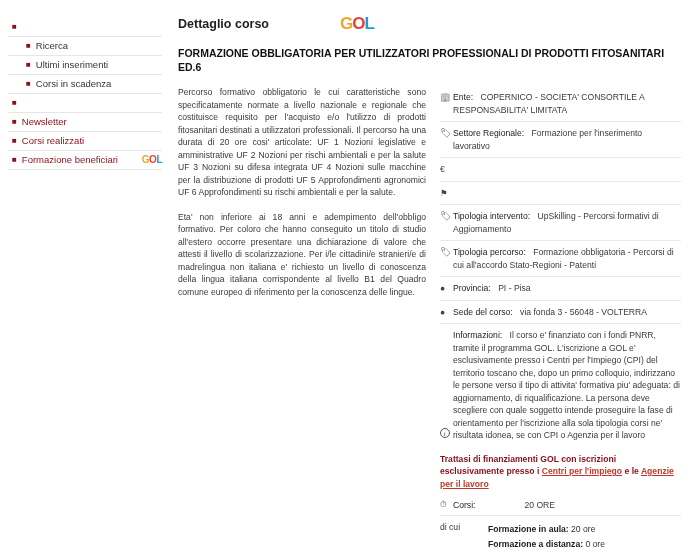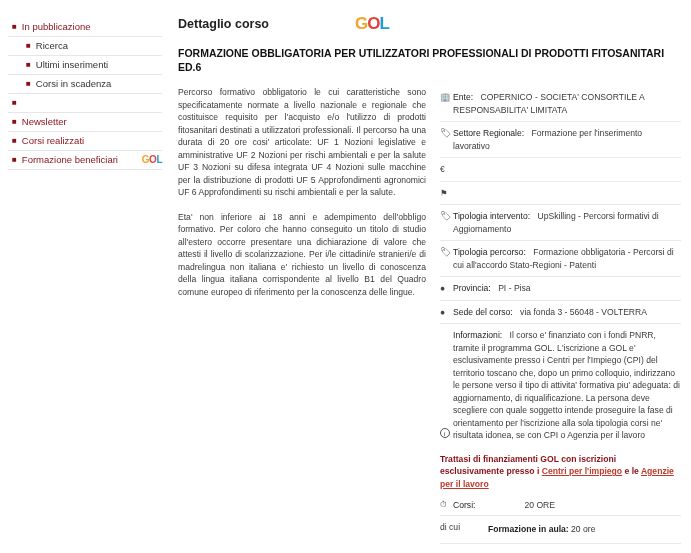--- a/index.html
+++ b/index.html
@@ -72,21 +72,21 @@
   
   .main {
     flex: 1;
     padding: 14px 10px 0 8px;
     box-sizing: border-box;
     position: relative;
   }
   .main-head {
     display: flex;
     align-items: center;
-    gap: 26px;
+    gap: 11px;
     margin-bottom: 12px;
   }
   .main-head h1 {
     font-size: 12.5px;
     color: #222222;
     margin: 0;
     font-weight: bold;
   }
   .big-gol {
     font-size: 17px;
@@ -216,21 +216,20 @@
 </style>
 </head>
 <body>
 
 <div class="page">
 
   <div class="sidebar">
 
     <div class="side-item">
       <span class="bullet">■</span>
-      <span class="lbl">In pubblicazione</span>
     </div>
 
     <div class="side-item sub">
       <span class="bullet">■</span>
       <span class="lbl">Ricerca</span>
     </div>
 
     <div class="side-item sub">
       <span class="bullet">■</span>
       <span class="lbl">Ultimi inserimenti</span>
@@ -356,20 +355,24 @@
         </div>
 
         <div class="sub-grid">
           <div class="sub-label">di cui</div>
           <div class="sub-lines">
             <div>
               <b>Formazione in aula:</b>
               <span>20 ore</span>
             </div>
             <div>
+              <b>Formazione a distanza:</b>
+              <span>0 ore</span>
+            </div>
+            <div>
               
               
             </div>
           </div>
         </div>
 
       </div>
     </div>
   </div>
 </div>

